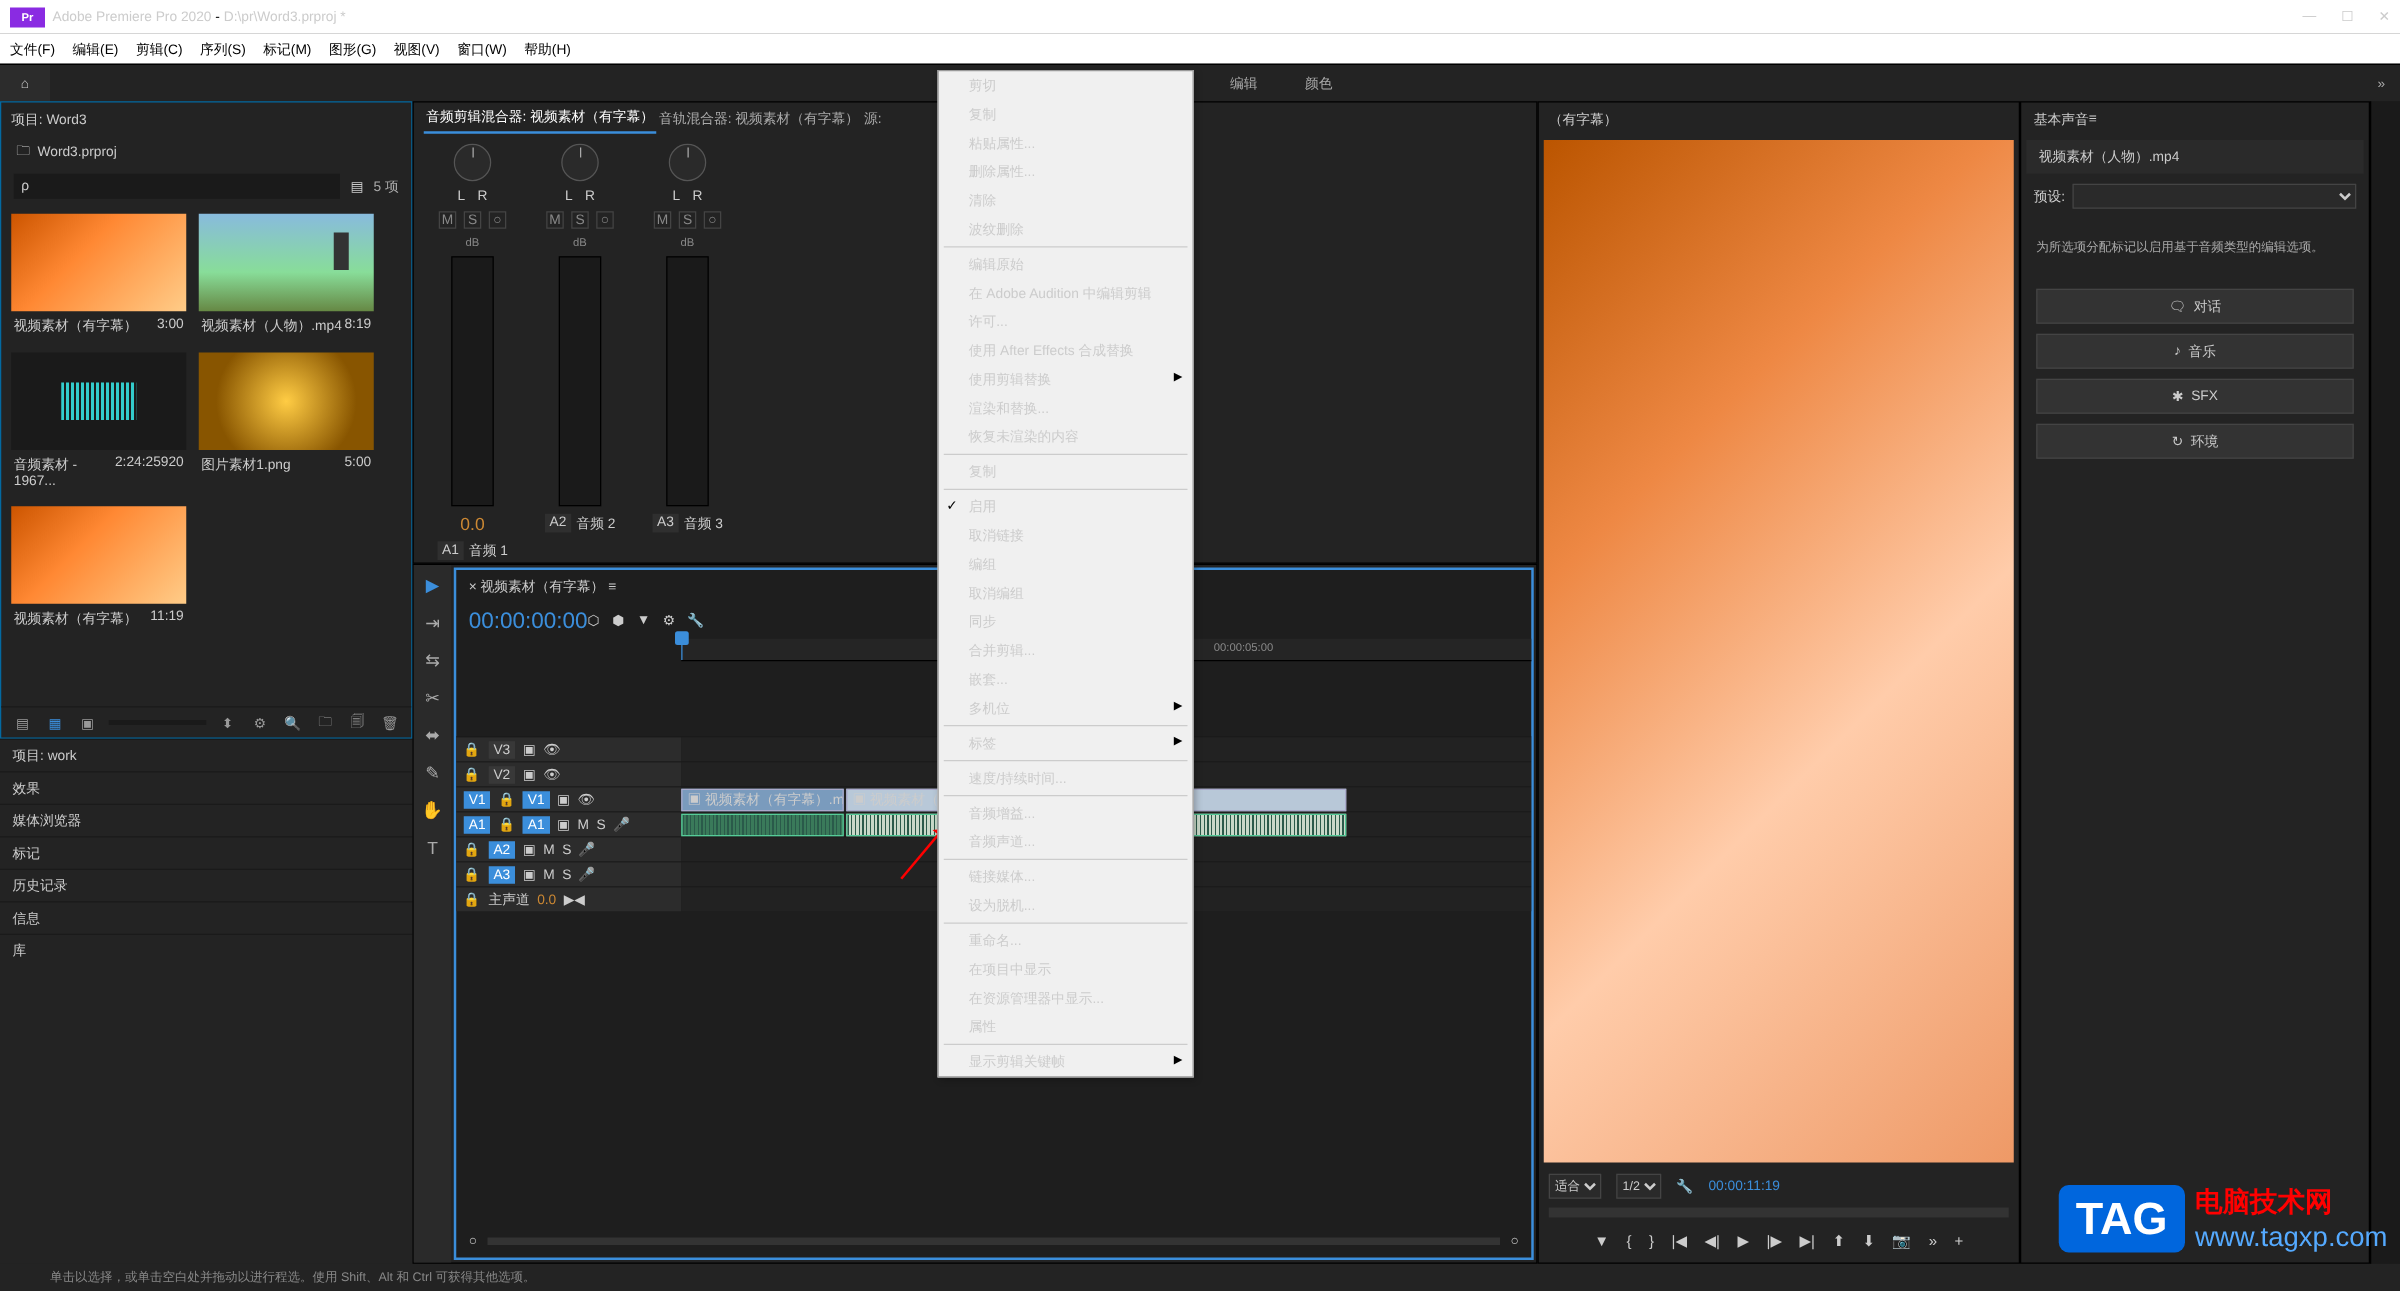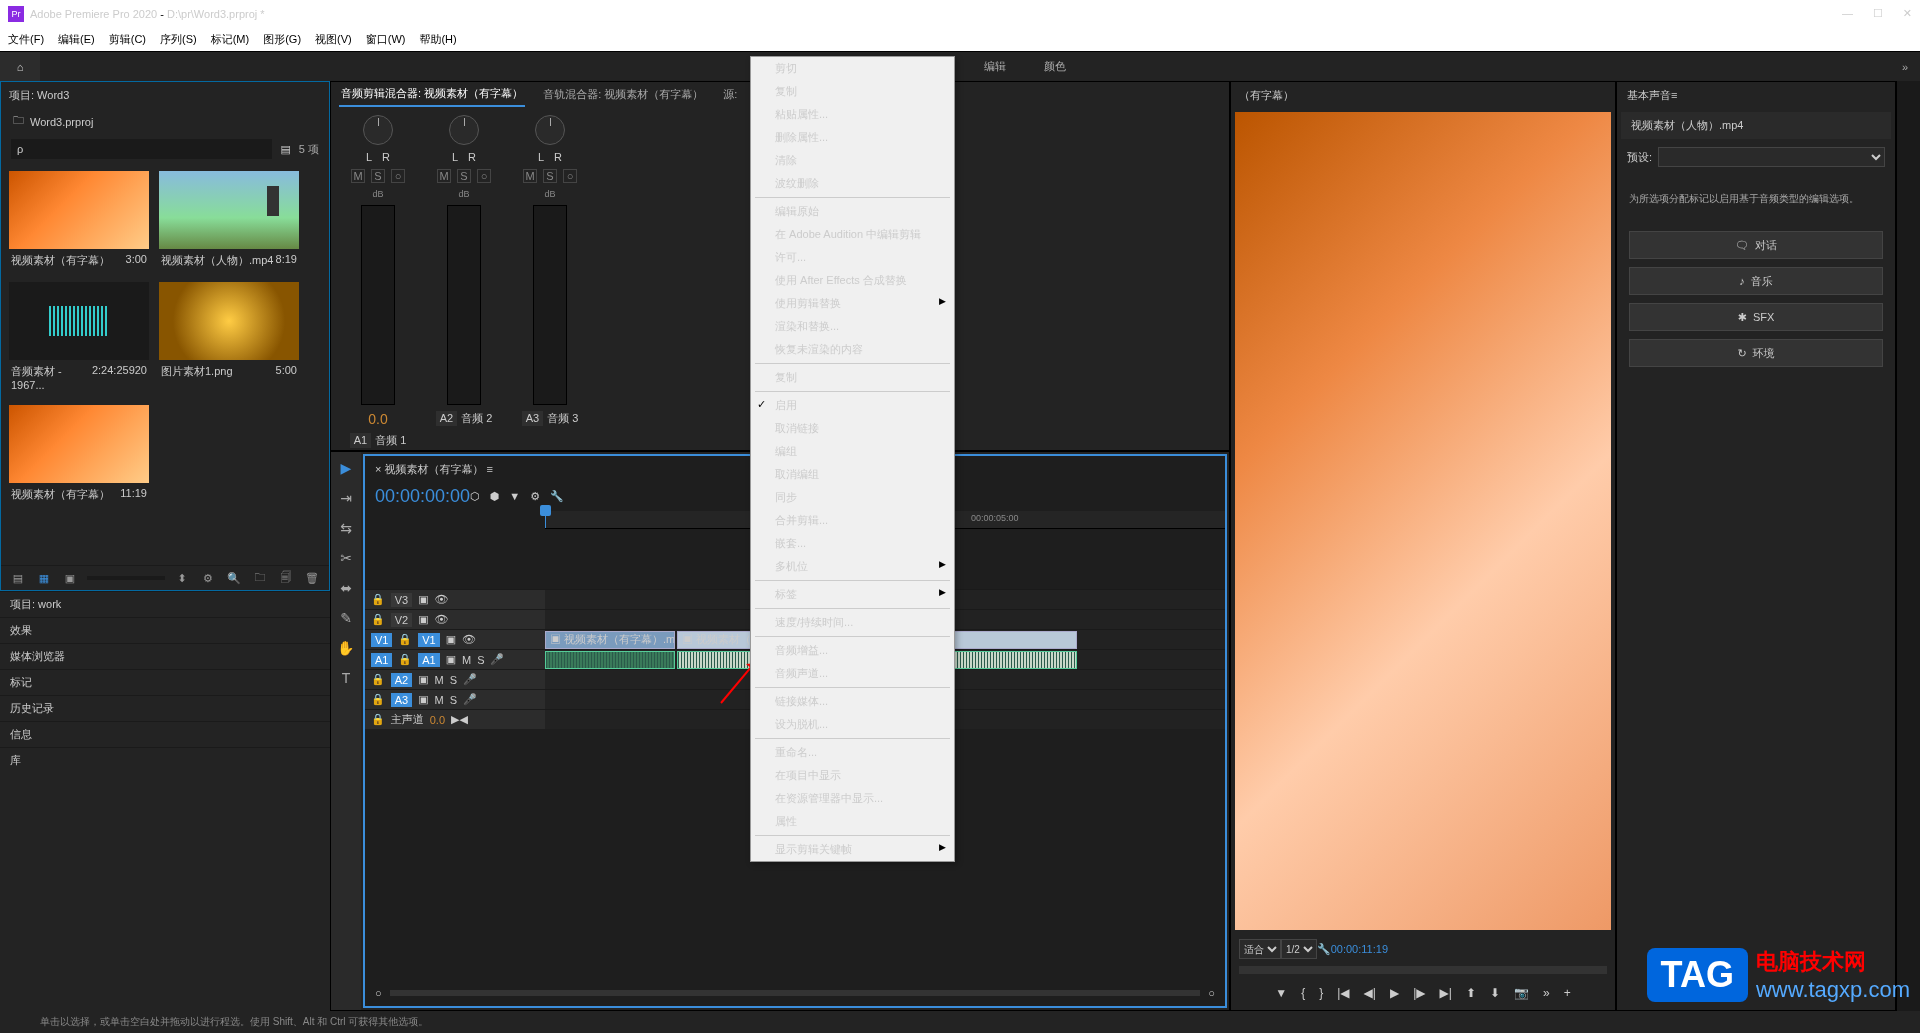--- a/index.html
+++ b/index.html
@@ -1,18 +1,18 @@
 <!DOCTYPE html>
 <html><head>
 <meta charset="utf-8">
 <style>
 *{margin:0;padding:0;box-sizing:border-box;font-family:"Microsoft YaHei",Arial,sans-serif;font-size:11px;color:#ccc;user-select:none}
 body{background:#232323;overflow:hidden;width:1920px;height:1033px;position:relative}
 .titlebar{height:27px;background:#fff;display:flex;align-items:center;padding:0 8px;color:#000}
-.titlebar .pr-icon{width:16px;height:16px;background:#8a2be2;color:#fff;display:flex;align-items:center;justify-content:center;font-size:9px;font-weight:normal;margin-right:6px}
+.titlebar .pr-icon{width:28px;height:16px;background:#8a2be2;color:#fff;display:flex;align-items:center;justify-content:center;font-size:9px;font-weight:bold;margin-right:6px}
 .titlebar-title{color:#000}
 .win-controls{margin-left:auto;display:flex;gap:20px;font-size:12px;color:#000}
 .menubar{height:24px;background:#fff;display:flex;align-items:center;padding:0 8px;gap:14px;color:#000}
 .menubar span{color:#000}
 .toolbar-row{height:30px;background:#232323;display:flex;align-items:center;border-top:1px solid #000}
 .home-tab{width:40px;height:30px;background:#2c2c2c;display:flex;align-items:center;justify-content:center}
 .workspace-tabs{flex:1;display:flex;justify-content:center;gap:30px;align-items:center}
 .workspace-tabs span{color:#aaa;padding:6px 4px}
 .chevron{margin-left:auto;width:30px;text-align:center;color:#aaa}
 .main{display:flex;height:calc(1033px - 27px - 24px - 30px - 22px)}
@@ -34,21 +34,21 @@
 .thumb-audio-wave{width:60px;height:30px;background:repeating-linear-gradient(90deg,#3cc 0,#3cc 2px,transparent 2px,transparent 4px)}
 .thumb-flower{background:radial-gradient(circle at 50% 50%,#ffcc44 0%,#885500 70%)}
 .thumb-label{display:flex;justify-content:space-between;padding:4px 2px;font-size:10px}
 .proj-bottom{margin-top:auto;display:flex;align-items:center;padding:4px 8px;gap:8px;border-top:1px solid #1a1a1a}
 .proj-bottom .ico{width:18px;height:16px;display:flex;align-items:center;justify-content:center;color:#999}
 .proj-bottom .ico.active{color:#3b8edb}
 .lower-panels{flex:1;display:flex;flex-direction:column}
 .lp-row{height:26px;padding:0 10px;display:flex;align-items:center;border-top:1px solid #1a1a1a}
 .center-col{width:900px;display:flex;flex-direction:column}
 .audio-mixer{height:370px;display:flex;flex-direction:column;border:1px solid #000}
-.mixer-tabs{height:26px;display:flex;align-items:center;gap:16px;padding:0 8px}
+.mixer-tabs{height:26px;display:flex;align-items:center;padding:0 8px}
 .mixer-tabs .tab{color:#aaa;padding:4px 2px}
 .mixer-tabs .tab.active{color:#fff;border-bottom:2px solid #3b8edb}
 .channels{flex:1;display:flex;padding:8px;gap:8px}
 .channel{width:78px;display:flex;flex-direction:column;align-items:center;gap:6px}
 .pan-knob{width:30px;height:30px;border-radius:50%;border:1px solid #555;background:#2a2a2a;position:relative}
 .pan-knob::after{content:"";position:absolute;top:2px;left:50%;width:1px;height:8px;background:#aaa}
 .lr{display:flex;gap:10px;font-size:9px;color:#888}
 .mso{display:flex;gap:6px;font-size:9px}
 .mso span{width:14px;height:14px;border:1px solid #444;display:flex;align-items:center;justify-content:center;color:#888}
 .meter{width:34px;height:200px;background:#1a1a1a;border:1px solid #000;position:relative}
@@ -74,21 +74,21 @@
 .track-head .tag.active{background:#3b8edb;color:#fff}
 .track-content{flex:1;position:relative;background:#222}
 .clip-v{position:absolute;height:18px;background:#7a9bbd;border:1px solid #aac;top:1px;font-size:9px;color:#234;padding:0 4px;overflow:hidden;white-space:nowrap}
 .clip-v.sel{background:#b8c8d8}
 .clip-a{position:absolute;height:18px;background:#3a7a5a;border:1px solid #5c9;top:1px}
 .clip-a.sel{background:#c8d8c8}
 .clip-a-wave{height:100%;background:repeating-linear-gradient(90deg,#2a5a4a 0,#2a5a4a 1px,transparent 1px,transparent 3px)}
 .tl-bottom{height:26px;display:flex;align-items:center;padding:0 10px;gap:8px}
 .right-monitor{flex:1;display:flex;flex-direction:column;border:1px solid #000}
 .monitor-img{flex:1;background:linear-gradient(135deg,#bb5500 0%,#ee8844 30%,#ffccaa 60%,#ee9966 100%);position:relative;margin:4px}
-.monitor-ctrl{height:30px;display:flex;align-items:center;padding:0 8px;gap:0}
+.monitor-ctrl{height:30px;display:flex;align-items:center;padding:0 8px;gap:12px}
 .monitor-ctrl select{background:#2a2a2a;border:1px solid #444;color:#ccc;height:20px;font-size:10px}
 .monitor-tc{color:#3b8edb}
 .transport{height:34px;display:flex;align-items:center;justify-content:center;gap:14px}
 .transport .btn{color:#ccc;font-size:12px}
 .right-col{width:280px;display:flex;flex-direction:column;border:1px solid #000}
 .es-header{height:26px;padding:0 10px;display:flex;align-items:center}
 .es-clip{padding:6px 10px;background:#2a2a2a;margin:4px}
 .es-preset{display:flex;align-items:center;padding:4px 10px;gap:6px}
 .es-preset select{flex:1;background:#2a2a2a;border:1px solid #444;height:20px;color:#ccc}
 .es-msg{padding:20px 12px;color:#aaa;font-size:10px;line-height:1.6}

